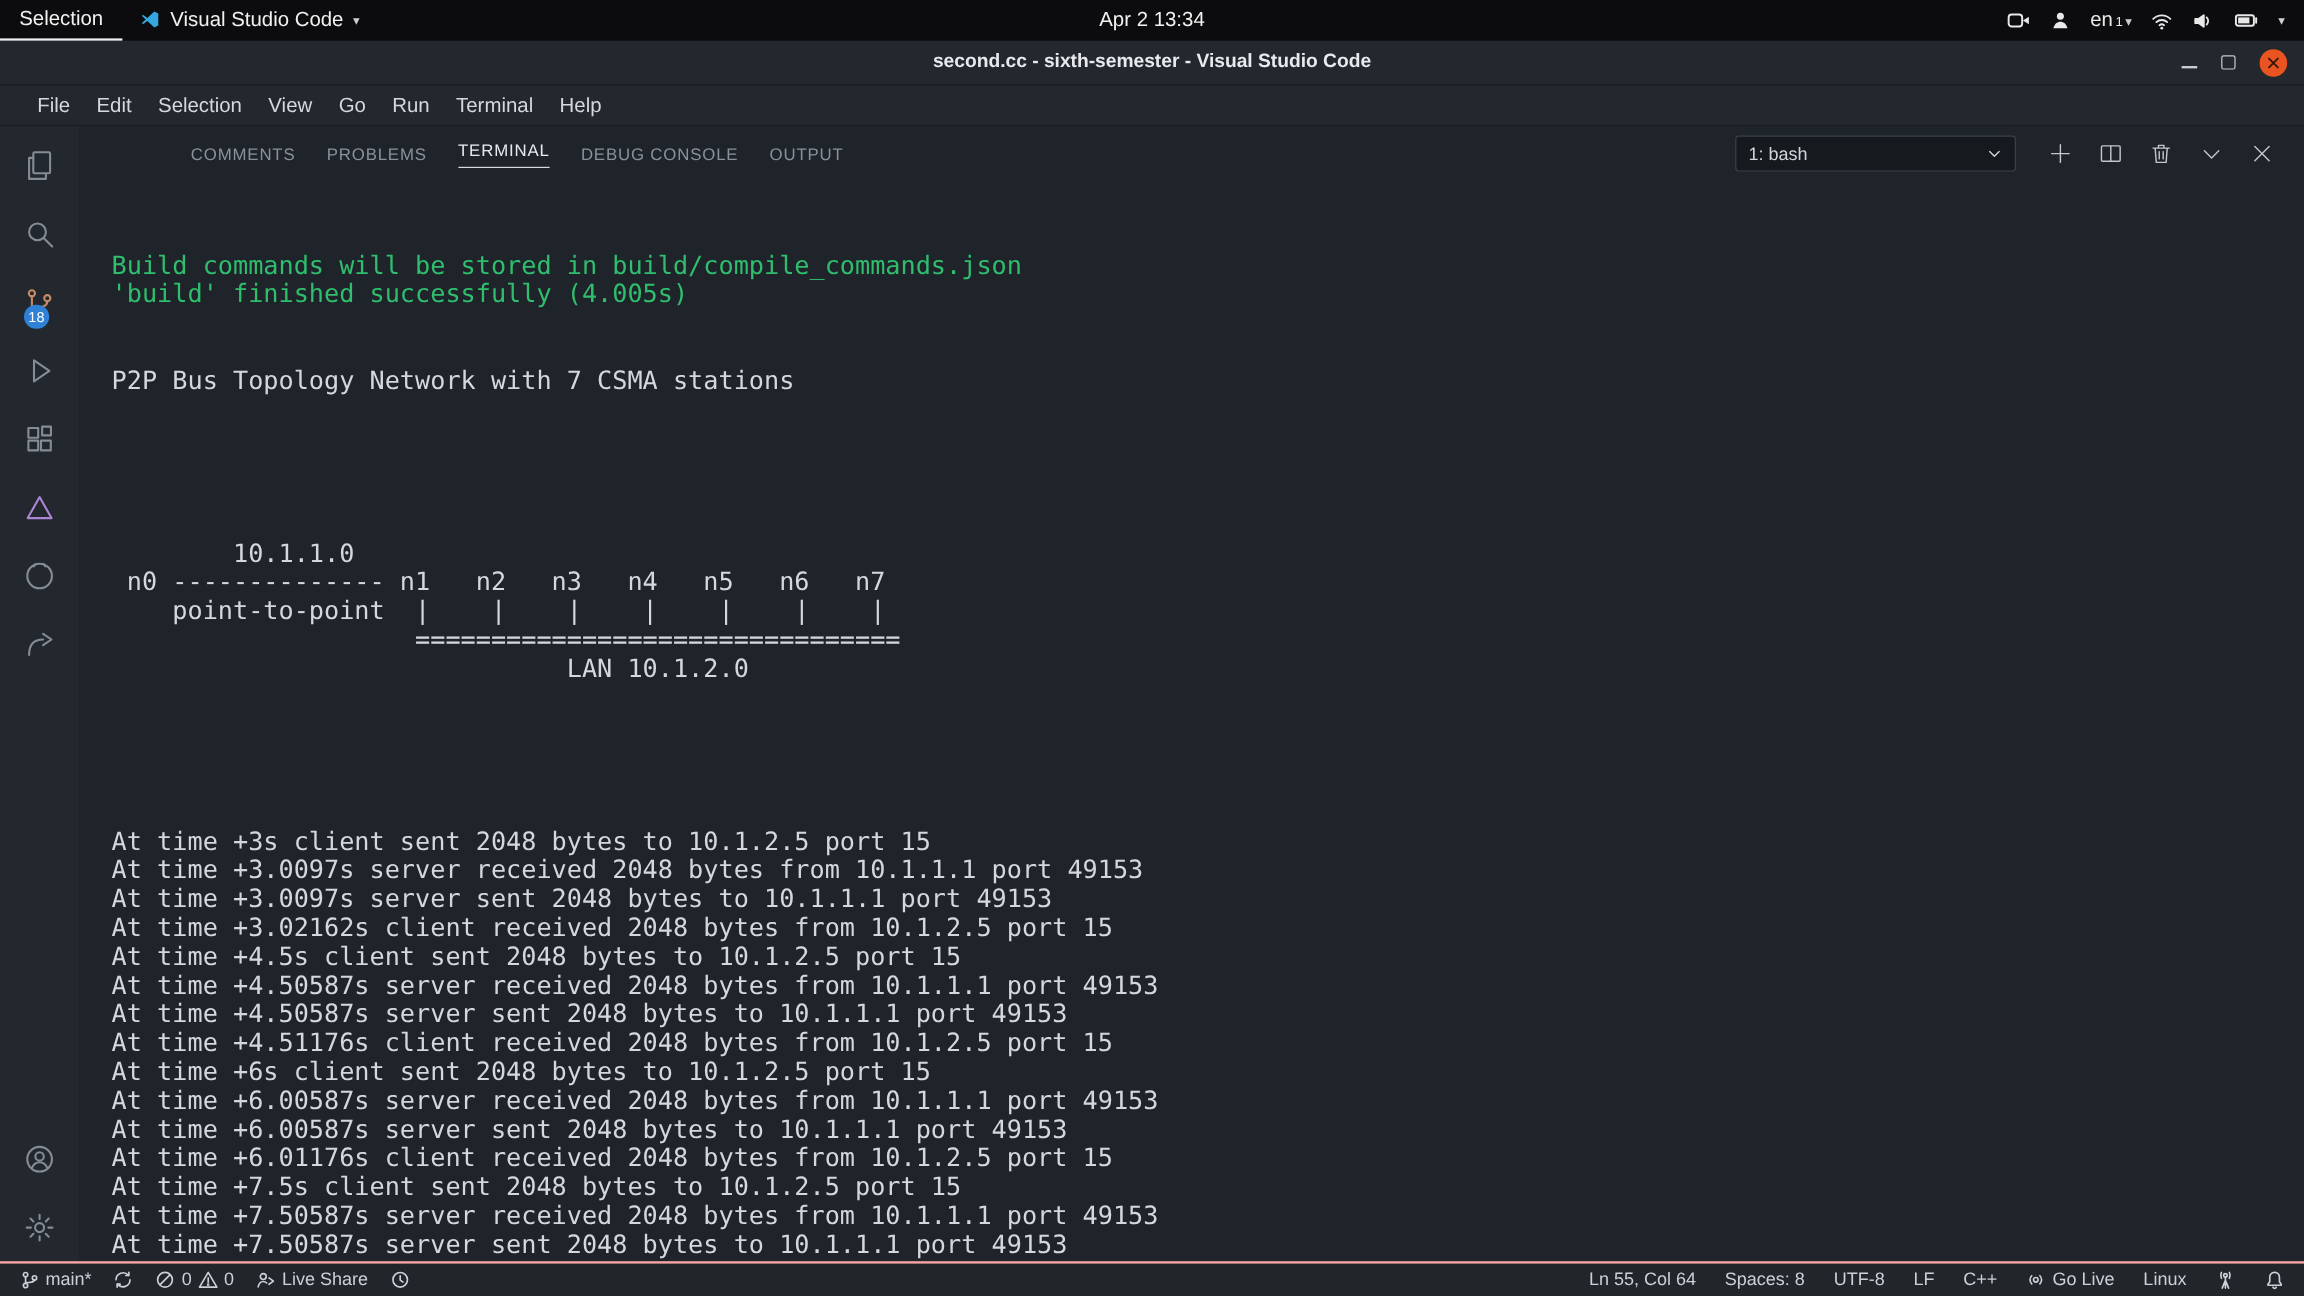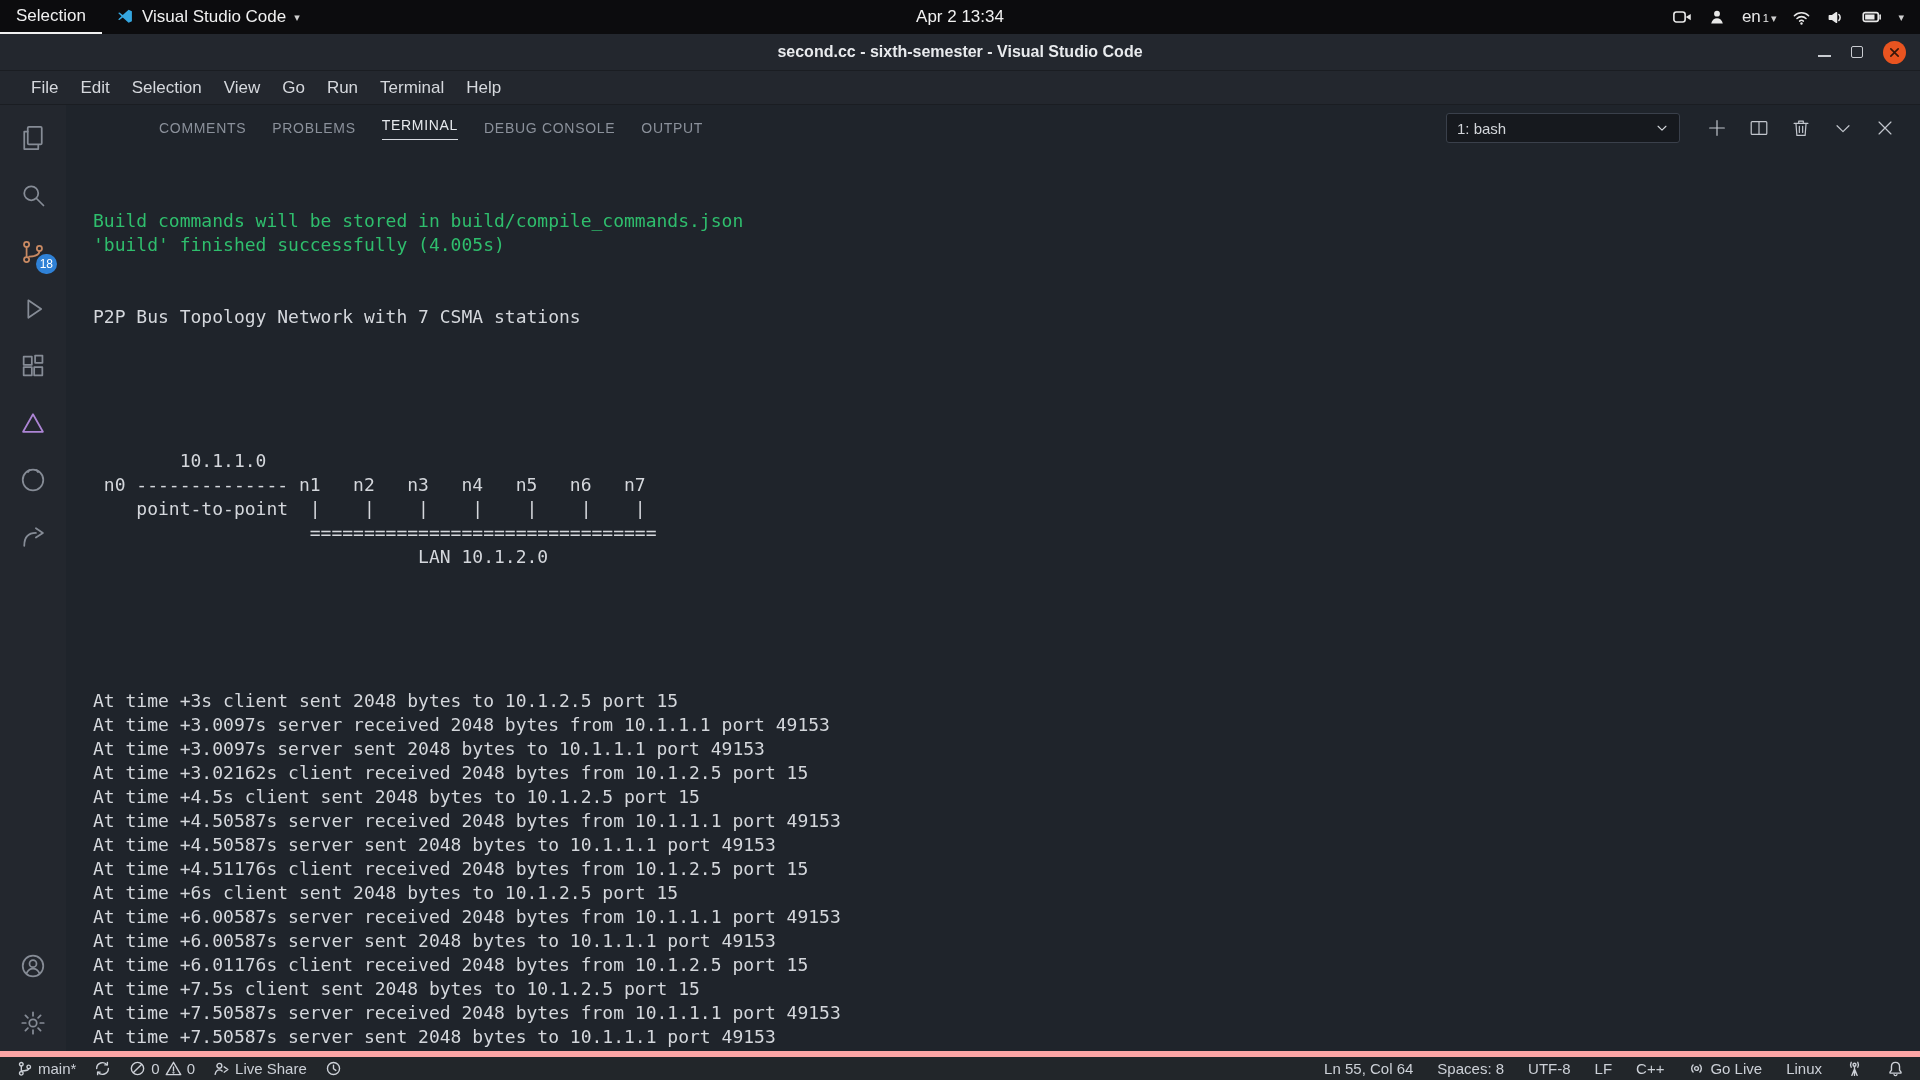--- a/index.html
+++ b/index.html
@@ -32,40 +32,40 @@
   .menu-item { padding:0 11px; height:100%; display:flex; align-items:center; }
 
   
   .main { flex:1; display:flex; min-height:0; }
 
   .activitybar { width:66px; background:#23272e; display:flex; flex-direction:column; align-items:center; padding-top:4px; flex:0 0 auto; }
   .ab-icon { width:66px; height:57px; display:flex; align-items:center; justify-content:center; color:#868c96; position:relative; }
   .ab-icon svg { width:28px; height:28px; }
   .ab-scm { color:#c98a63; }
   .ab-tri { color:#ad85d5; }
-  .ab-badge { position:absolute; right:9px; bottom:6px; background:#2f81d6; color:#fff; border-radius:10px; min-width:20px; height:20px; font-size:12px; display:flex; align-items:center; justify-content:center; padding:0 4px; }
+  .ab-badge { position:absolute; right:25px; bottom:6px; background:#2f81d6; color:#fff; border-radius:10px; min-width:20px; height:20px; font-size:12px; display:flex; align-items:center; justify-content:center; padding:0 4px; }
   .ab-spacer { flex:1; }
 
   .panel { flex:1; display:flex; flex-direction:column; min-width:0; background:#1f242b; }
   .panel-header { height:46px; display:flex; align-items:center; padding-left:80px; flex:0 0 auto; }
   .ptab { padding:0 13px; height:100%; display:flex; align-items:center; font-size:14px; letter-spacing:0.7px; color:#8b919b; }
   .ptab span { padding-bottom:0; }
   .ptab.active { color:#e6e9ed; }
   .ptab.active span { border-bottom:1px solid #d7dae0; padding-bottom:6px; }
   .panel-actions { margin-left:auto; display:flex; align-items:center; gap:20px; padding-right:24px; color:#c2c6cd; }
   .term-select { width:234px; height:30px; background:#16191e; border:1px solid #3a404b; border-radius:3px; color:#d2d5da; font-size:15px; display:flex; align-items:center; justify-content:space-between; padding:0 10px; margin-right:6px;margin-left:40px; }
   .pa-icon svg { width:22px; height:22px; display:block; }
 
   
-  .terminal { flex:1; padding:10px 0 0 27px; font-family:"DejaVu Sans Mono", monospace; font-size:18px; line-height:24px; color:#d4d7dc; white-space:pre; overflow:hidden; }
+  .terminal { flex:1; padding:10px 0 0 27px; font-family:"DejaVu Sans Mono", monospace; font-size:21px; line-height:24px; color:#d4d7dc; white-space:pre; overflow:hidden; }
   .t-line { height:24px; }
   .green { color:#2fbe6d; }
 
   
-  .statusbar { height:29px; background:#22262a; border-top:6px solid #fca5a5; display:flex; align-items:center; font-size:15px; color:#ccd0d7; padding:0 16px; flex:0 0 auto; }
+  .statusbar { height:29px; background:#22262a; border-top:2px solid #fca5a5; display:flex; align-items:center; font-size:15px; color:#ccd0d7; padding:0 16px; flex:0 0 auto; }
   .sb-left { display:flex; align-items:center; gap:18px; }
   .sb-right { margin-left:auto; display:flex; align-items:center; gap:24px; }
   .sb-item { display:flex; align-items:center; gap:5px; }
   .sb-item svg { width:17px; height:17px; display:block; }
   svg.s { stroke:currentColor; fill:none; stroke-width:1.3; stroke-linecap:round; stroke-linejoin:round; }
   svg.s16 { stroke:currentColor; fill:none; stroke-width:1.3; stroke-linecap:round; stroke-linejoin:round; }
   .ab-icon svg.s { stroke-width:1.5; }
 </style>
 </head>
 <body>

